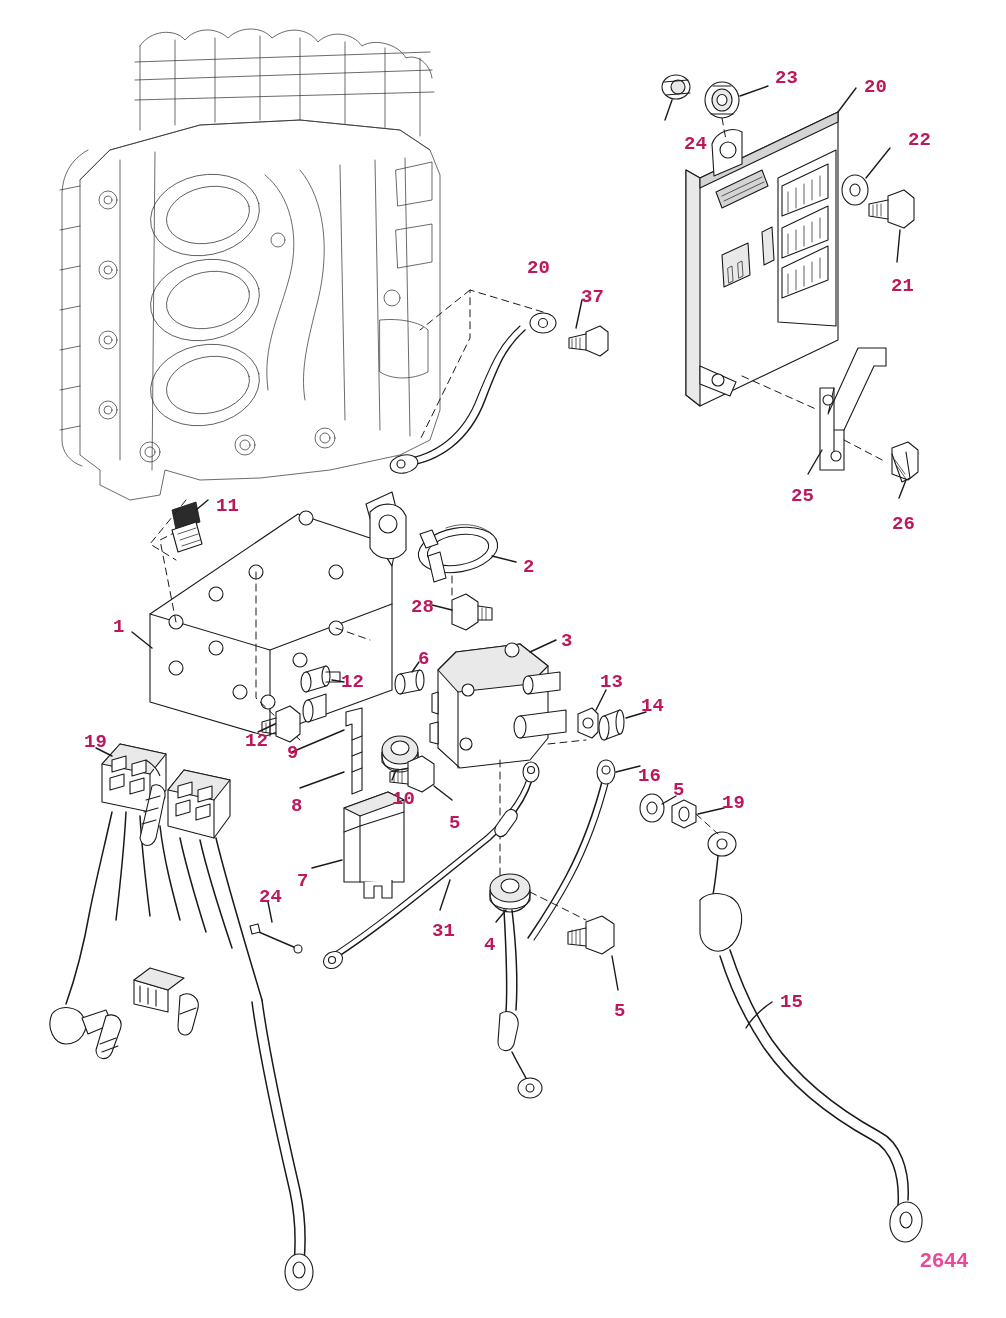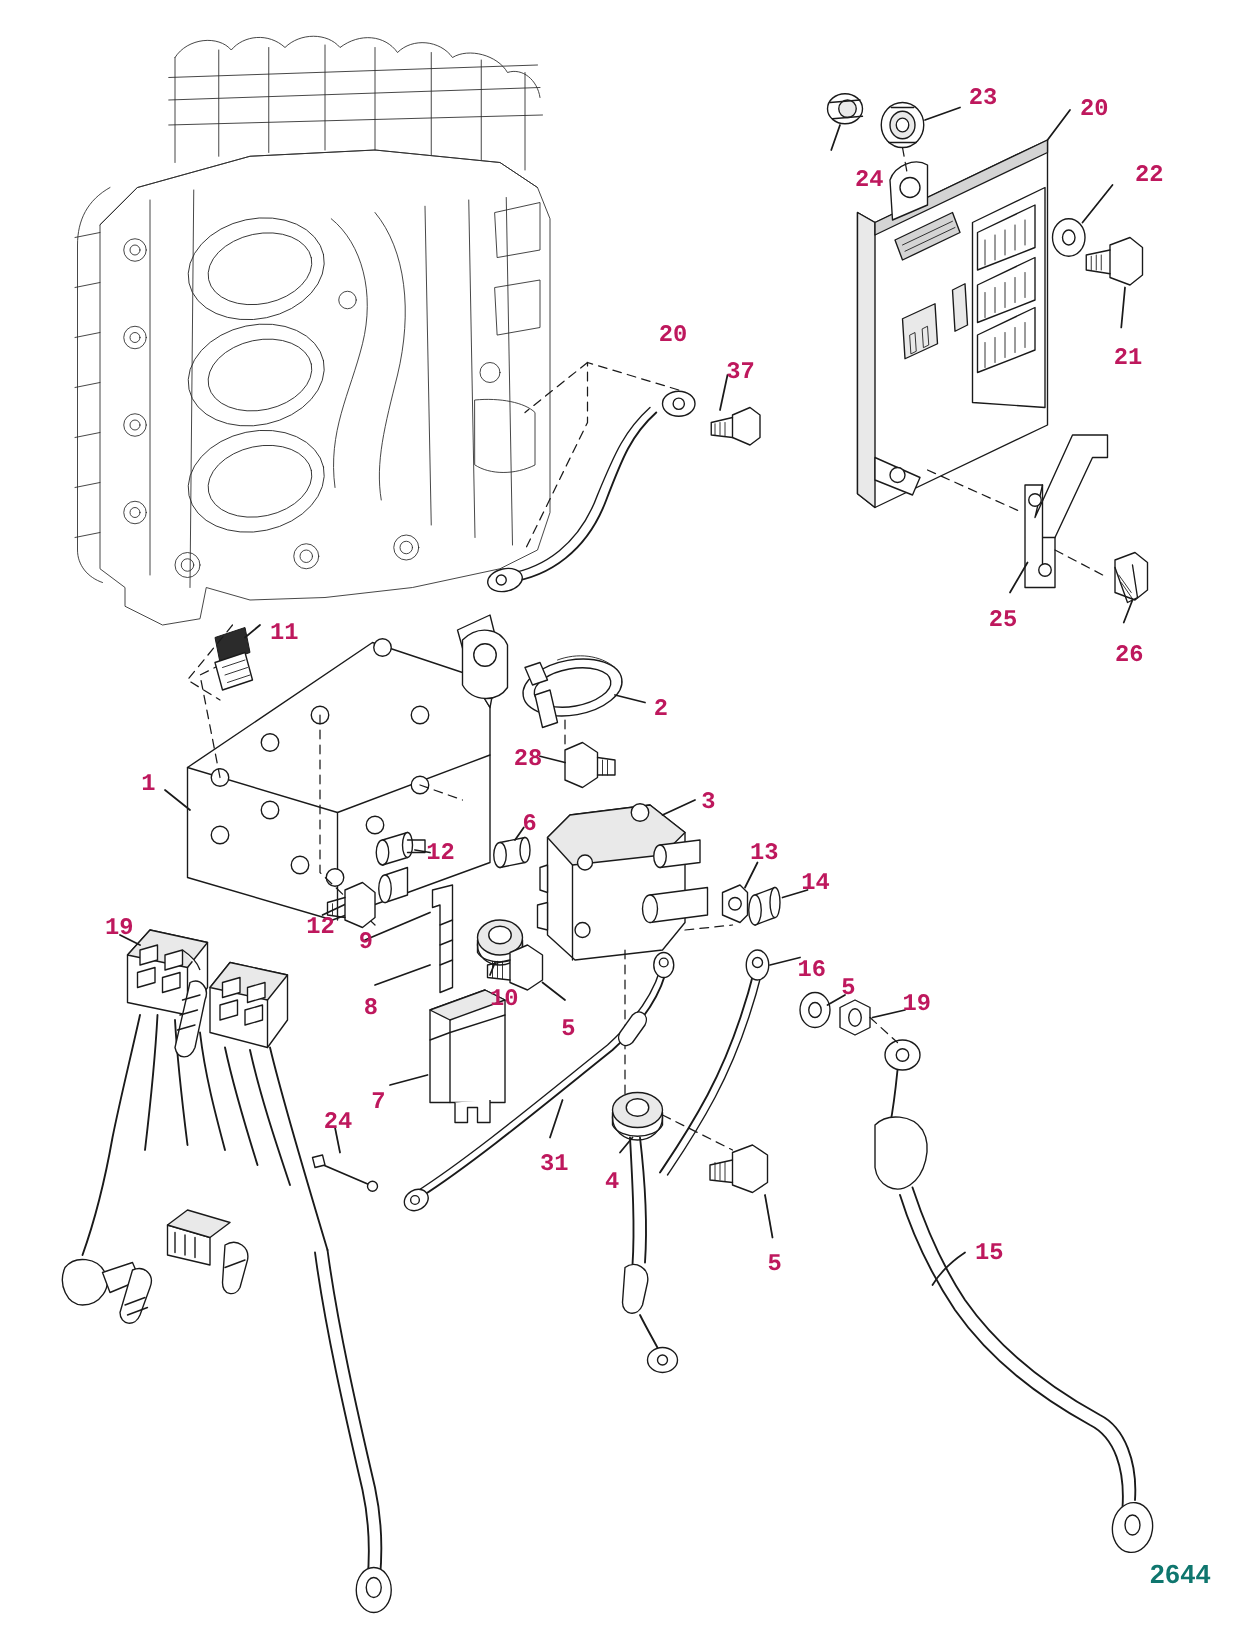--- a/index.html
+++ b/index.html
@@ -32,21 +32,21 @@
     color: #be185d;
     line-height: 1;
     white-space: nowrap;
     user-select: none;
   }
   .figure-id {
     position: absolute;
     font-family: "Liberation Sans", sans-serif;
     font-weight: bold;
     font-size: 21px;
-    color: #0f766e;
+    color: #ec4899;
     letter-spacing: 0.5px;
   }
 </style>
 </head>
 <body>
 
 <div id="page">
 
   <svg id="diagram-svg" viewBox="0 0 1006 1318">
     <defs>

